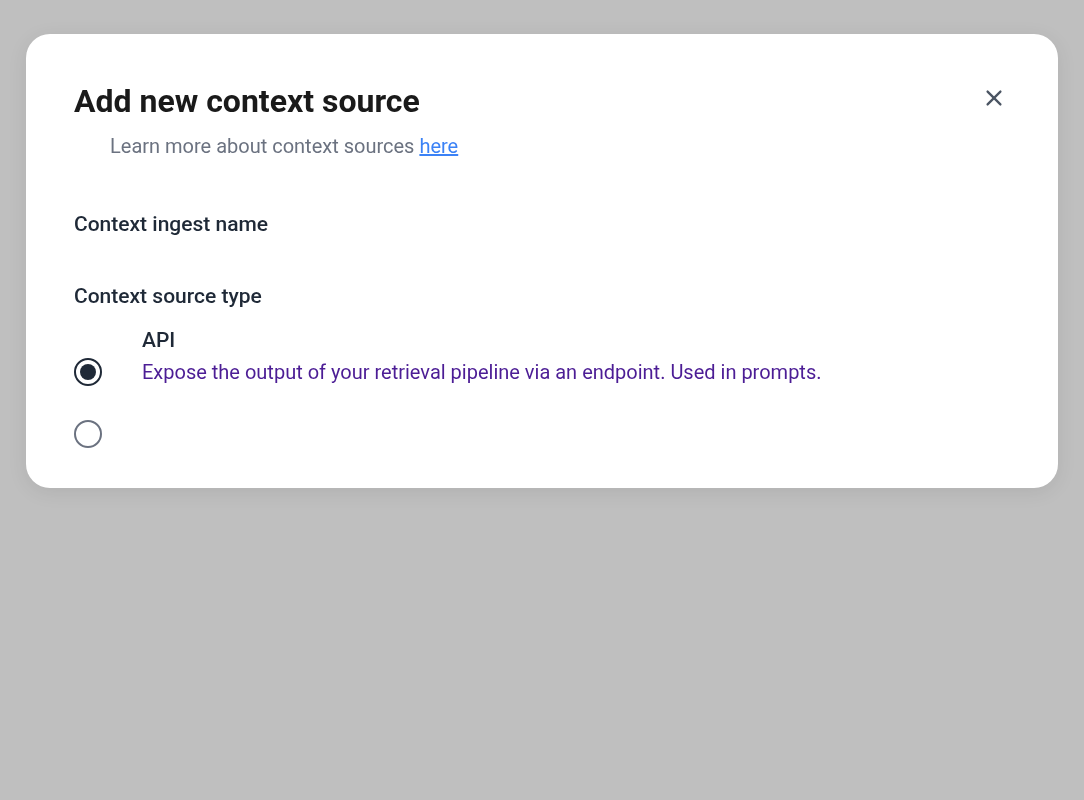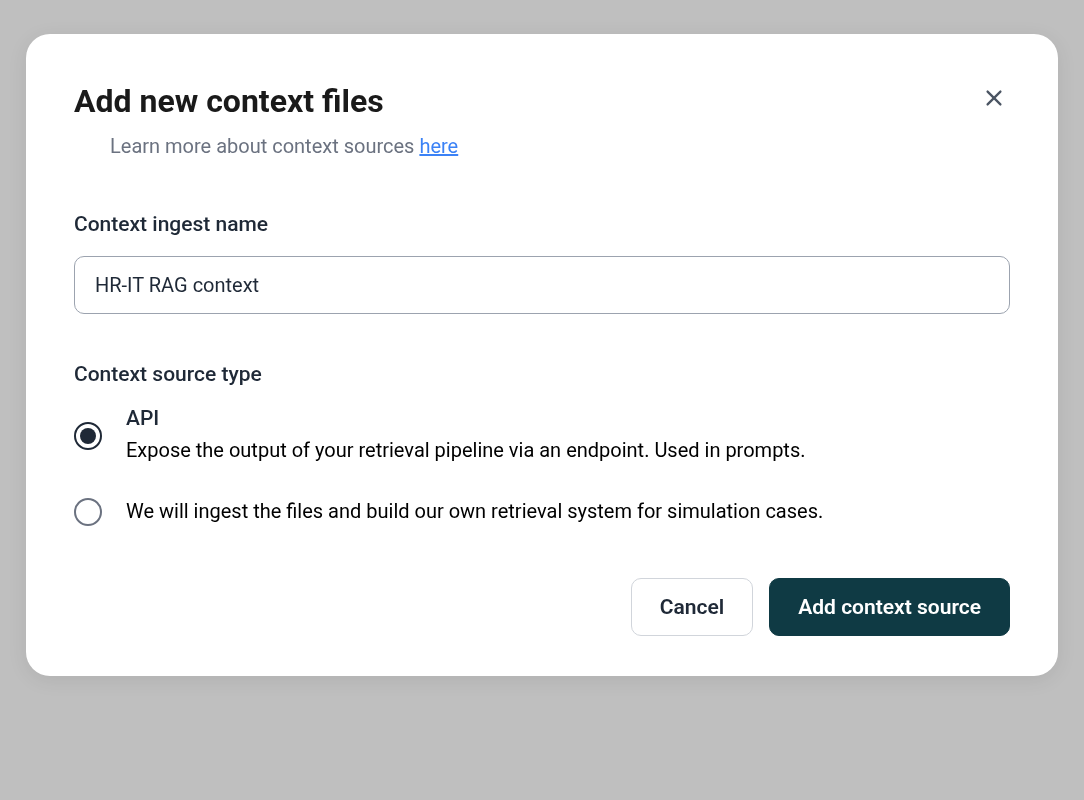--- a/index.html
+++ b/index.html
@@ -84,22 +84,22 @@
       outline: none;
       font-family: inherit;
     }
     .radio-group {
       display: flex;
       flex-direction: column;
       gap: 32px;
     }
     .radio-option {
       display: flex;
-      align-items: center;
-      gap: 24px;
+      align-items: flex-end;
+      gap: 40px;
       cursor: pointer;
     }
     .radio-circle {
       width: 28px;
       height: 28px;
       border: 2px solid #1f2937;
       border-radius: 50%;
       flex-shrink: 0;
       display: flex;
       align-items: center;
@@ -120,21 +120,21 @@
       flex: 1;
     }
     .radio-title {
       font-size: 21px;
       font-weight: 500;
       color: #1f2937;
       margin-bottom: 6px;
     }
     .radio-description {
       font-size: 20px;
-      color: #000000;
+      color: #4c1d95;
       line-height: 1.4;
     }
     .modal-footer {
       display: flex;
       justify-content: flex-end;
       gap: 16px;
       margin-top: 52px;
     }
     .btn {
       padding: 16px 28px;
@@ -153,53 +153,47 @@
       background: #0f3a44;
       color: #ffffff;
       border: 1px solid #0f3a44;
     }
   </style>
 </head>
 <body>
 
 <div class="modal">
   <div class="modal-header">
-    <h1 class="modal-title">Add new context files</h1>
+    <h1 class="modal-title">Add new context source</h1>
     <p class="modal-subtitle">
       <span>Learn more about context sources </span><a href="#">here</a>
     </p>
     <button class="close-btn">
       <svg viewBox="0 0 24 24" fill="none" stroke="currentColor" stroke-width="2.5" stroke-linecap="round">
         <line x1="5" y1="5" x2="19" y2="19"></line>
         <line x1="19" y1="5" x2="5" y2="19"></line>
       </svg>
     </button>
   </div>
 
   <div class="field-group">
     <label class="field-label">Context ingest name</label>
-    <input type="text" class="text-input" value="HR-IT RAG context" style="">
   </div>
 
   <div class="field-group" style="margin-bottom:0;">
     <label class="field-label">Context source type</label>
     <div class="radio-group">
       <div class="radio-option">
         <div class="radio-circle selected"></div>
         <div class="radio-content">
           <div class="radio-title">API</div>
           <div class="radio-description">Expose the output of your retrieval pipeline via an endpoint. Used in prompts.</div>
         </div>
       </div>
       <div class="radio-option">
         <div class="radio-circle unselected"></div>
         <div class="radio-content">
-          <div class="radio-description">We will ingest the files and build our own retrieval system for simulation cases.</div>
         </div>
       </div>
     </div>
   </div>
 
-  <div class="modal-footer">
-    <button class="btn btn-secondary">Cancel</button>
-    <button class="btn btn-primary">Add context source</button>
-  </div>
 </div>
 
 </body></html>

